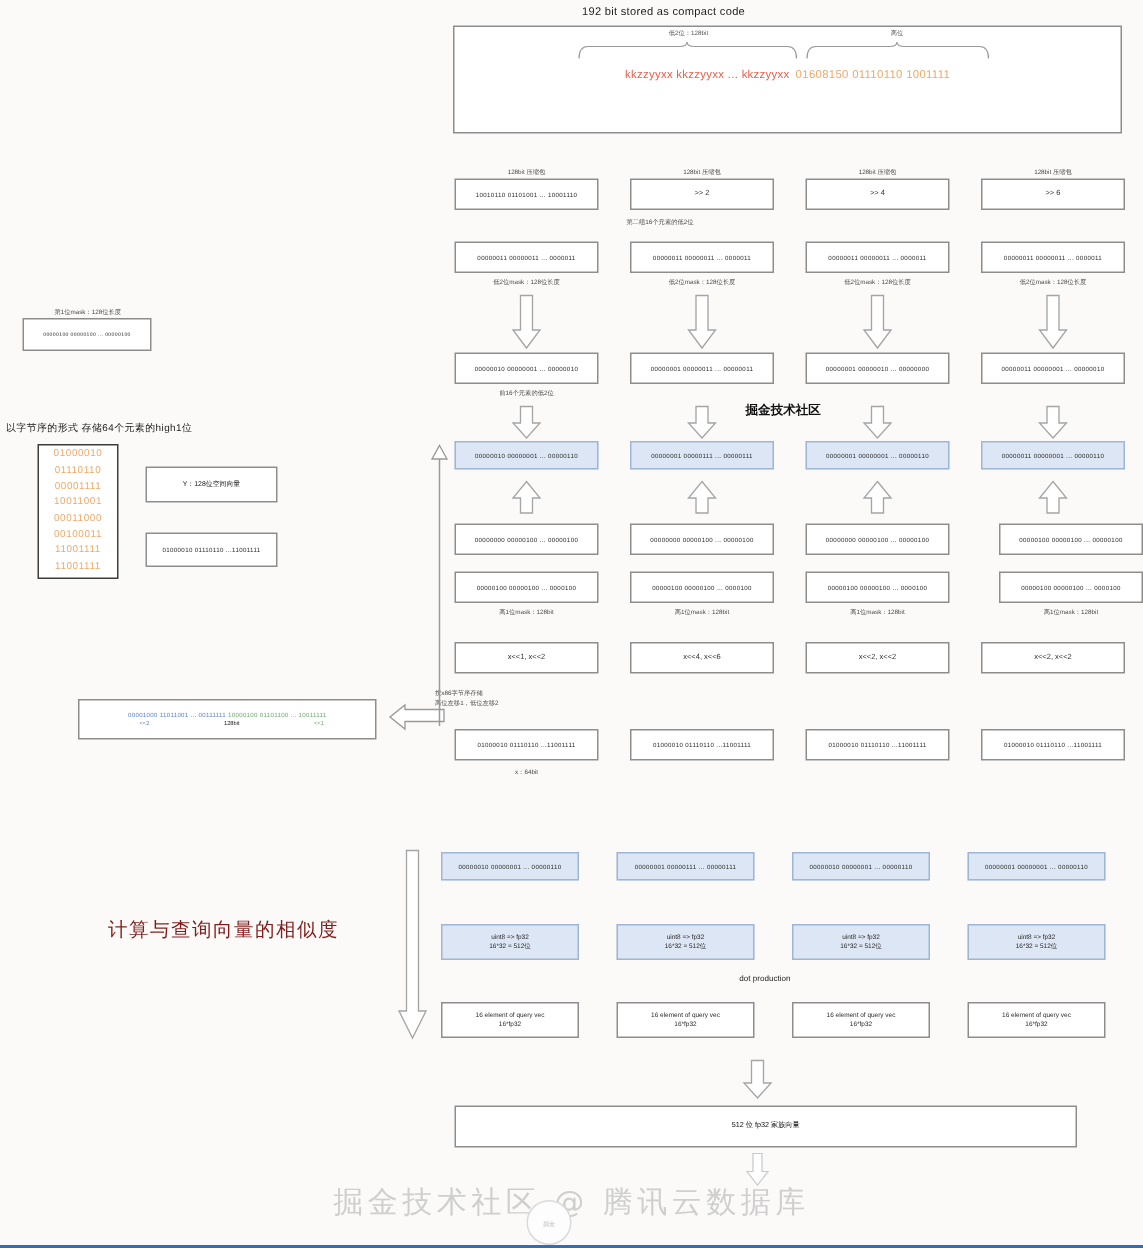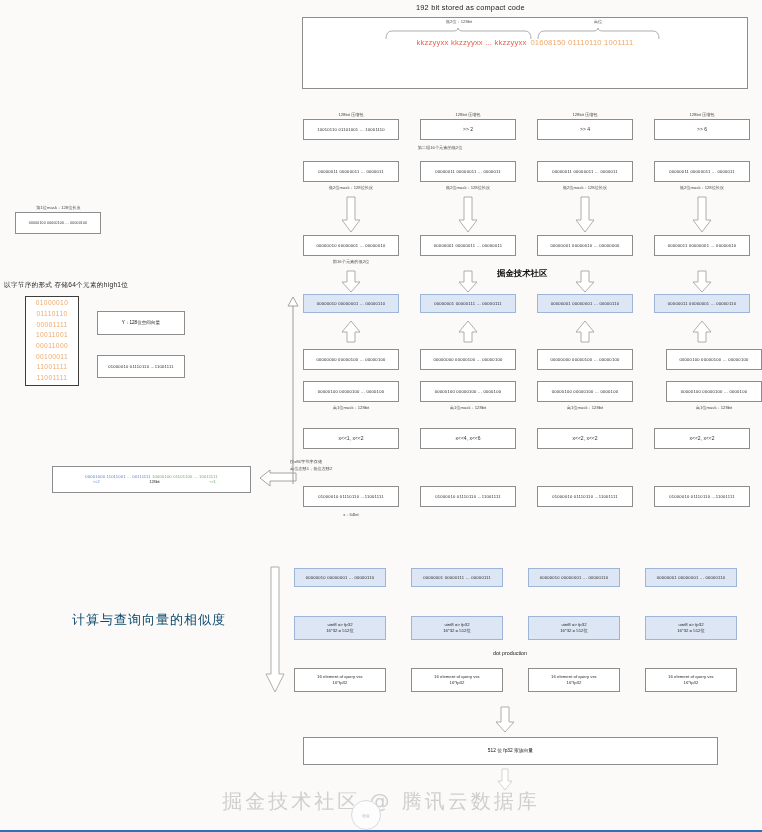--- a/index.html
+++ b/index.html
@@ -22,21 +22,21 @@
   .box.blue{background:#dce6f4;border-color:#9eb6d6;}
   .bits{font-size:4.1px;letter-spacing:.25px;color:#2b2b2b;white-space:nowrap;}
   .bits2{font-size:4.3px;color:#2b2b2b;line-height:1.5;}
   .shift{font-size:5px;color:#333;}
 
   .cap{position:absolute;font-size:4.2px;color:#4a4a4a;text-align:center;white-space:nowrap;}
   .cap2{position:absolute;font-size:4.2px;color:#4a4a4a;line-height:1.6;}
 
   .title-top{position:absolute;font-size:7.4px;color:#1b1b1b;letter-spacing:.2px;}
   .hdr-mid{position:absolute;font-size:8.4px;font-weight:bold;color:#111;}
-  .hdr-left{position:absolute;font-size:13px;color:#0c4a6e;letter-spacing:1px;}
+  .hdr-left{position:absolute;font-size:13px;color:#7f1d1d;letter-spacing:1px;}
   .lbl-left{position:absolute;font-size:6.6px;color:#222;letter-spacing:.3px;}
 
   .codered{color:#e8604c;}
   .codeorange{color:#f0a868;}
   .codeblue{color:#5b7fc7;}
   .codegreen{color:#6fa96f;}
 
   .bytecol{
     position:absolute;border:1.6px solid #3d3d3d;background:#fff;
     display:flex;flex-direction:column;align-items:center;justify-content:center;
@@ -62,35 +62,35 @@
     display:flex;align-items:center;justify-content:center;
     font-size:4px;color:#bdbdbd;
   }
   .bottombar{position:absolute;left:0;top:830px;width:762px;height:2px;background:#2f6fba;}
 </style>
 </head>
 <body>
 
 <div class="canvas">
 
-  <div class="title-top" style="left:416px;top:3px;">192 bit stored as compact code</div>
+  <div class="title-top" style="left:388px;top:3px;">192 bit stored as compact code</div>
 
   <div class="box" style="left:302px;top:17px;width:446px;height:72px;"></div>
 
   <div class="bracelbl" style="left:404px;top:19px;width:110px;">低2位：128bit</div>
   <div class="bracelbl" style="left:558px;top:19px;width:80px;">高位</div>
 
   <svg class="brace" style="left:384px;top:28px;" width="150" height="12">
     <path d="M2,11 Q2,3 8,3 L69,3 Q74,3 74,0 Q74,3 79,3 L141,3 Q147,3 147,11" fill="none" stroke="#999" stroke-width="0.8"></path>
   </svg>
   <svg class="brace" style="left:536px;top:28px;" width="126" height="12">
     <path d="M2,11 Q2,3 8,3 L57,3 Q62,3 62,0 Q62,3 67,3 L117,3 Q123,3 123,11" fill="none" stroke="#999" stroke-width="0.8"></path>
   </svg>
 
-  <div class="abs" style="left:302px;top:38px;width:446px;height:16px;display:flex;align-items:flex-start;justify-content:center;font-size:7.6px;letter-spacing:.2px;">
+  <div class="abs" style="left:302px;top:38px;width:446px;height:16px;display:flex;align-items:flex-end;justify-content:center;font-size:7.6px;letter-spacing:.2px;">
     <span class="codered">kkzzyyxx kkzzyyxx ... kkzzyyxx</span>
     <span style="width:4px;"></span>
     <span class="codeorange">01608150 01110110 1001111</span>
   </div>
 
   <div class="cap" style="left:16px;top:205px;width:85px;">第1位mask：128位长度</div>
   <div class="box" style="left:15px;top:212px;width:86px;height:22px;">
     <span class="bits" style="font-size:3.4px;">00000100 00000100 ... 00000100</span>
   </div>
 

